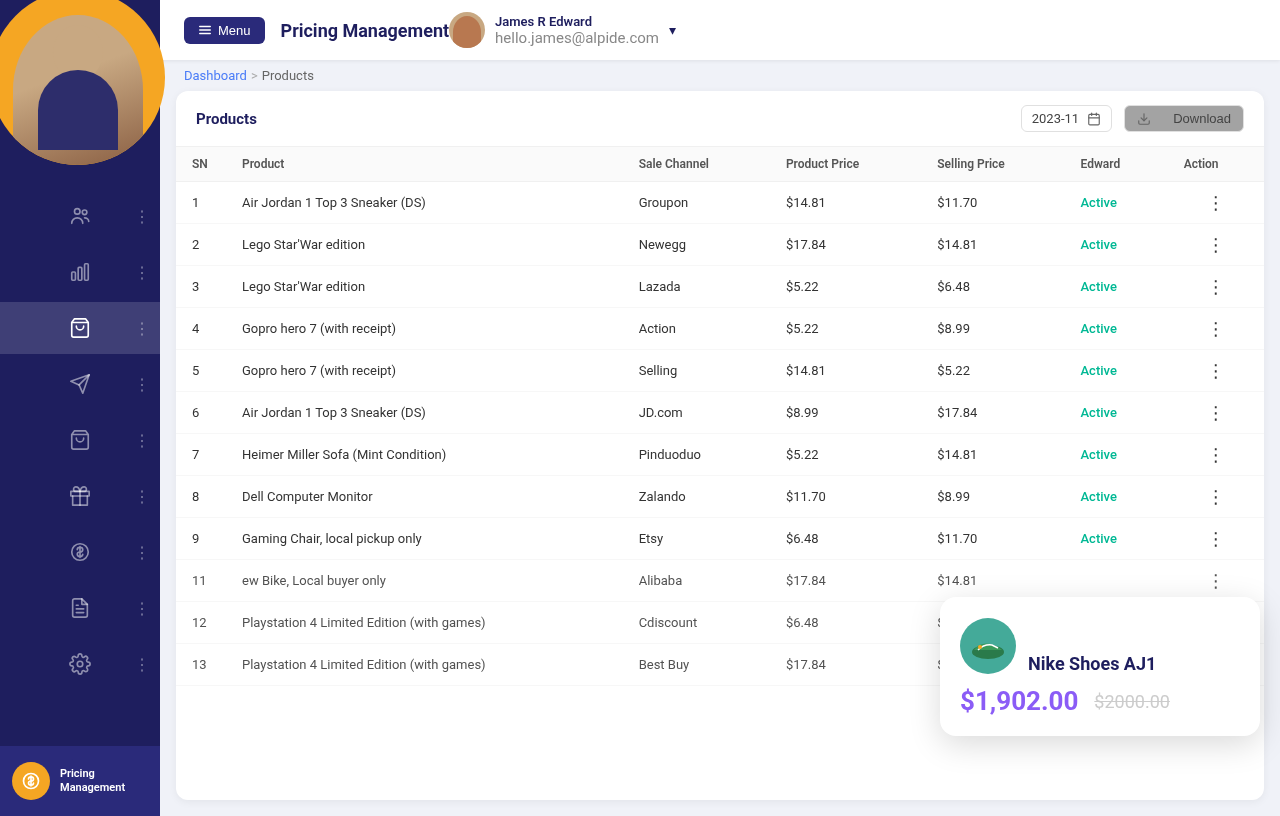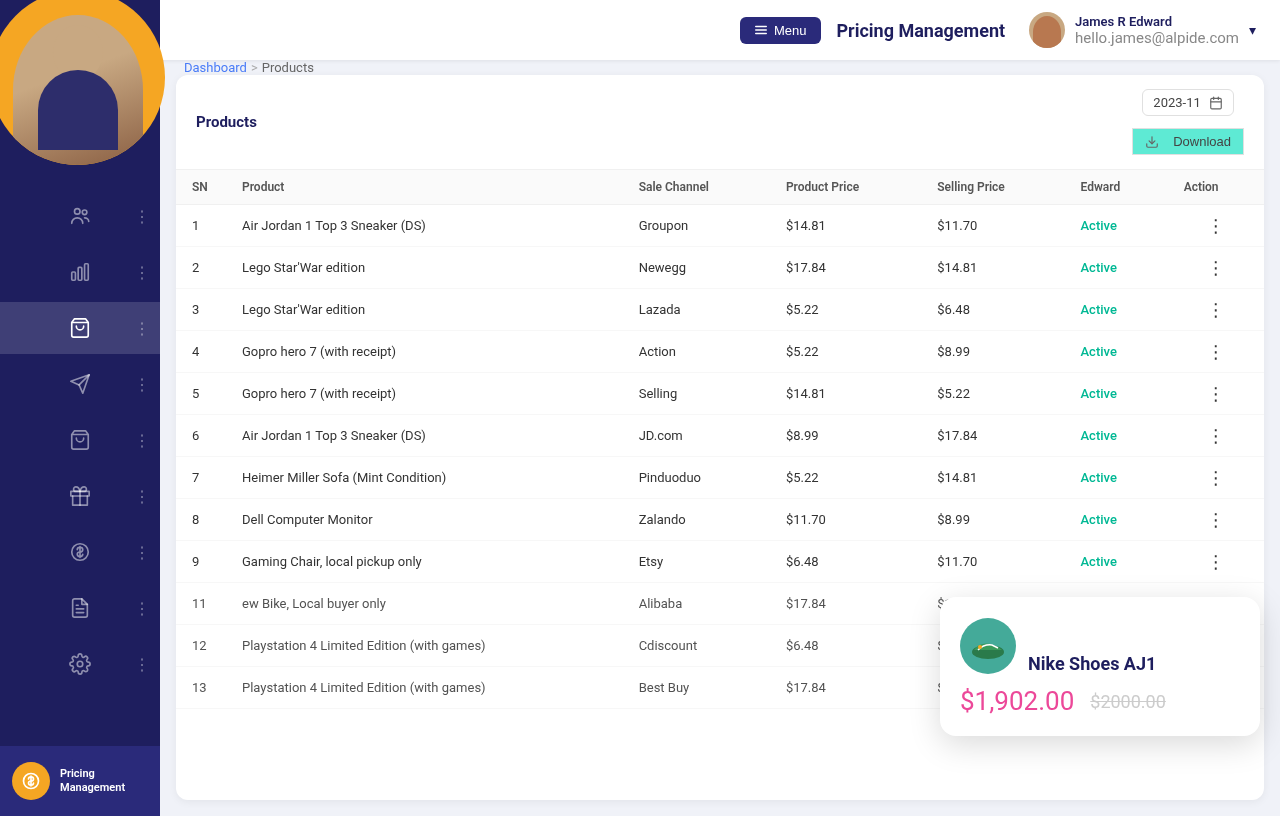--- a/index.html
+++ b/index.html
@@ -182,23 +182,22 @@
       flex-direction: column;
     }
 
     
     .header {
       background: #fff;
       padding: 0 24px;
       height: 60px;
       display: flex;
       align-items: center;
-      justify-content: flex-end;
+      justify-content: flex-start;
       box-shadow: 0 1px 4px rgba(0,0,0,0.08);
-      gap: 24px;
     }
     .header-left {
       display: flex;
       align-items: center;
       gap: 16px;
     }
     .menu-btn {
       background: #2a2a7a;
       color: #fff;
       border: none;
@@ -241,21 +240,21 @@
       height: 32px;
       background: #b87850;
       border-radius: 50% 50% 0 0;
     }
     .user-name { font-size: 13px; font-weight: 600; color: #1e1e5e; }
     .user-email { font-size: 15px; color: #888; }
     .chevron-down { color: #1e1e5e; font-size: 14px; }
 
     
     .breadcrumb-bar {
-      padding: 0 24px;
+      padding: 8px 24px;
       display: flex;
       align-items: center;
       gap: 4px;
     }
     .breadcrumb-link { font-size: 13px; color: #4a7cf7; cursor: pointer; }
     .breadcrumb-sep { font-size: 13px; color: #aaa; }
     .breadcrumb-current { font-size: 13px; color: #666; }
 
     
     .table-container {
@@ -277,43 +276,42 @@
     }
     .table-title {
       font-size: 15px;
       font-weight: 700;
       color: #1e1e5e;
     }
     .table-actions {
       display: flex;
       align-items: center;
       gap: 12px;
-      flex-direction: column;
     }
     .date-filter {
       display: flex;
       align-items: center;
       gap: 8px;
       border: 1px solid #e0e0e0;
       border-radius: 6px;
       padding: 5px 10px;
       font-size: 13px;
       color: #444;
       cursor: pointer;
     }
     .download-btn {
       display: flex;
       align-items: center;
-      gap: 14px;
+      gap: 22px;
       border: 1px solid #e0e0e0;
-      border-radius: 0;
+      border-radius: 6px;
       padding: 5px 12px;
       font-size: 13px;
       color: #444;
-      background: #5eead4;
+      background: #a3a3a3;
       cursor: pointer;
     }
 
     
     .products-table {
       width: 100%;
       border-collapse: collapse;
       font-size: 13px;
       flex: 1;
     }
@@ -382,22 +380,22 @@
       color: #1e1e5e;
       margin-top: 36px;
     }
     .product-card-prices {
       display: flex;
       align-items: center;
       gap: 16px;
     }
     .product-current-price {
       font-size: 26px;
-      font-weight: 400;
-      color: #ec4899;
+      font-weight: 700;
+      color: #8b5cf6;
     }
     .product-old-price {
       font-size: 18px;
       color: #ccc;
       text-decoration: line-through;
     }
 
     .table-scroll {
       overflow-y: auto;
       flex: 1;

